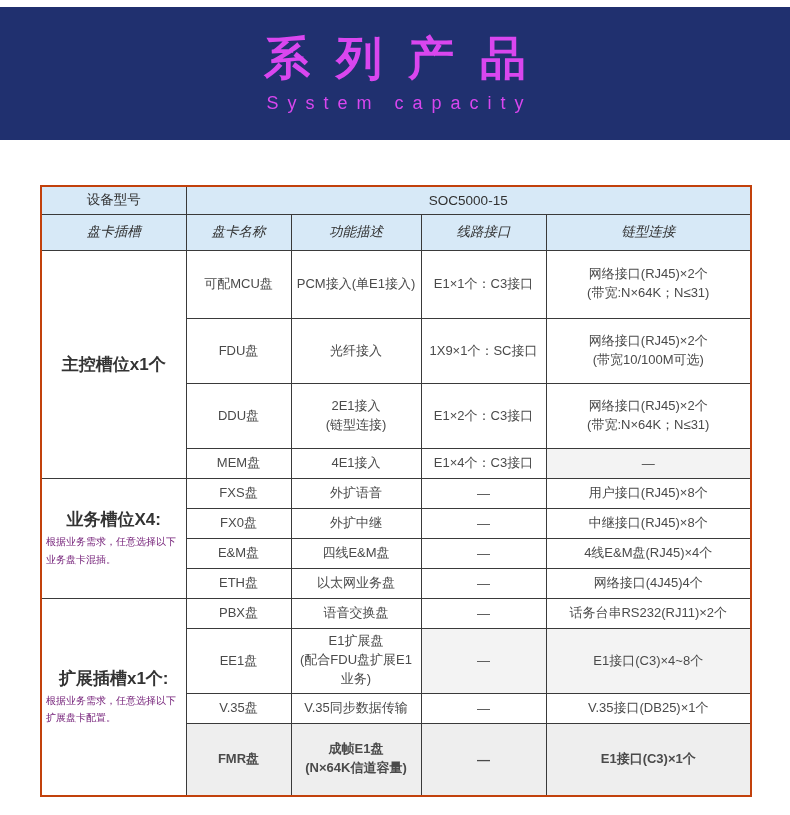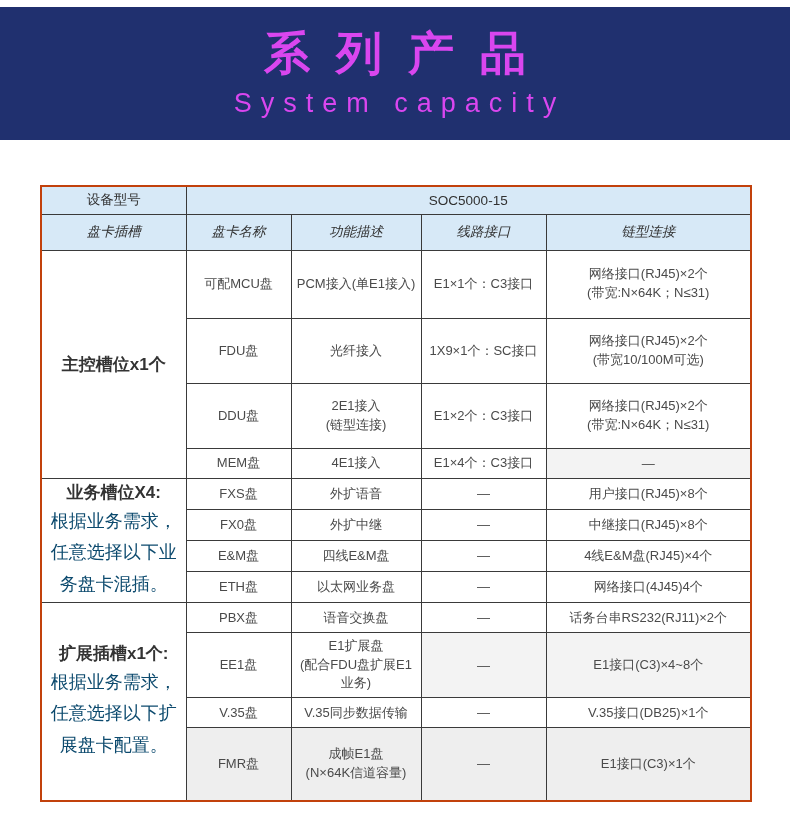--- a/index.html
+++ b/index.html
@@ -24,21 +24,21 @@
   .banner-title {
     font-size: 46px;
     font-weight: bold;
     letter-spacing: 26px;
     margin-left: 26px; 
     line-height: 1.1;
     white-space: nowrap;
   }
   .banner-subtitle {
     margin-top: 10px;
-    font-size: 27px;
+    font-size: 18px;
     font-weight: 300;
     letter-spacing: 9px;
     margin-left: 9px;
     white-space: nowrap;
   }
   
   .spec-wrap { margin: 45px 0 0 40px; }
   table.spec {
     border-collapse: collapse;
     table-layout: fixed;
@@ -58,26 +58,26 @@
   .col4 { width: 125px; } .col5 { width: 205px; }
   tr.model-row td, tr.head-row th {
     background: #d7e9f7;
     color: #313131;
     font-weight: normal;
     font-size: 13.5px;
   }
   tr.model-row td { height: 28px; }
   tr.head-row th { height: 36px; font-style: italic; }
   .h-mcu { height: 68px; } .h-tall { height: 65px; }
-  .h-short { height: 30px; } .h-fmr { height: 73px; }
+  .h-short { height: 30px; } .h-fmr { height: 73px; font-weight: bold; }
   .group-cell { background: #ffffff; color: #3c3c3c; }
   .group-title { font-weight: bold; font-size: 17px; color: #333333; display: block; }
   .group-note {
-    display: block; text-align: center;
-    font-size: 18px; line-height: 1.75; color: #0c4a6e;
+    display: block; text-align: left;
+    font-size: 10px; line-height: 1.75; color: #701a75;
     margin-top: 2px; padding: 0 1px;
   }
   .sub-line { display: block; line-height: 1.45; }
   .shade { background: #eeeeee; }
   .shade-light { background: #f3f3f3; }
 </style>
 </head>
 <body>
 
 <div class="banner">

